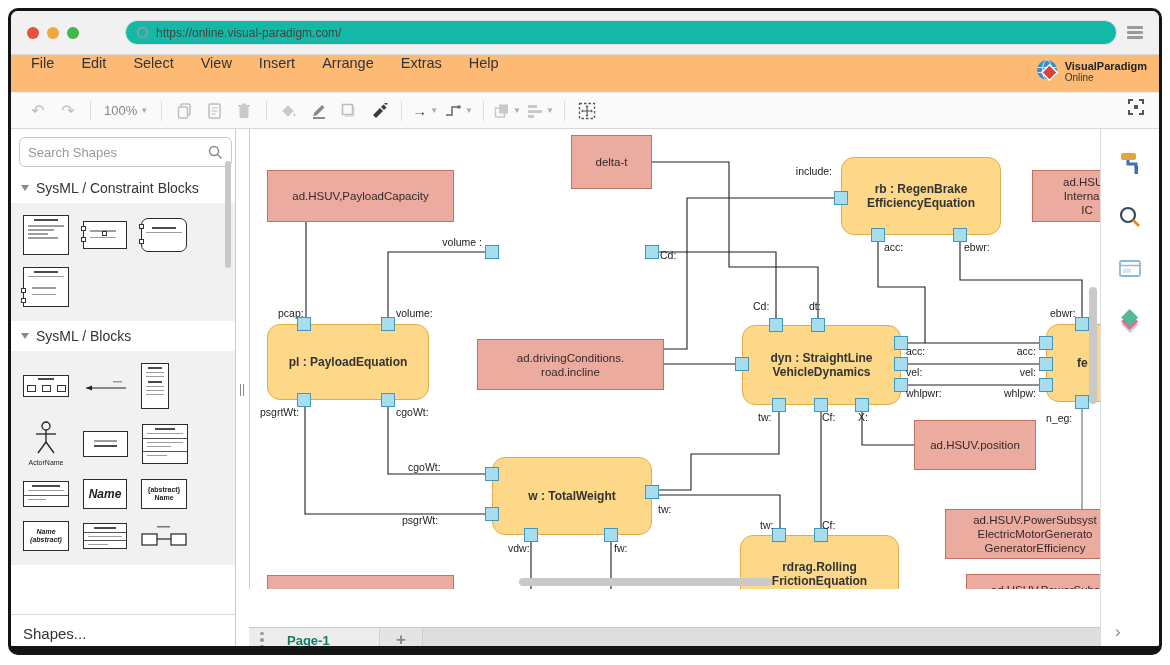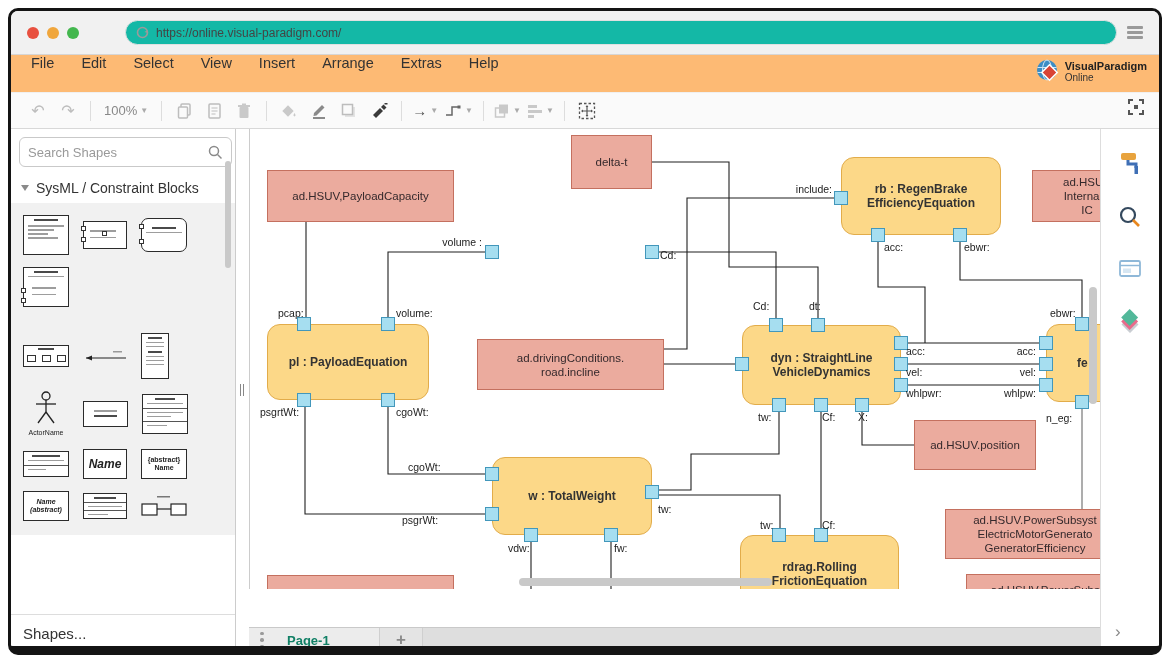--- a/index.html
+++ b/index.html
@@ -271,20 +271,24 @@
           <div class="thumb" style="width:46px;height:40px">
             <div class="tt"></div>
               <div class="tl"></div>
             <div class="msq" style="left:-3px;top:20px"></div>
               <div class="msq" style="left:-3px;top:30px"></div>
             <div class="tl" style="margin:10px 12px 0 8px"></div>
               <div class="tl" style="margin:5px 12px 0 8px"></div>
           </div>
         </div>
 
+        <div class="sechead">
+          <span class="tri"></span>
+          <span>SysML / Blocks</span>
+        </div>
         <div class="secbody">
           <div class="thumb" style="width:46px;height:22px">
             <div class="tt" style="margin:2px 14px 0 14px"></div>
             <div class="msq" style="left:3px;top:9px;width:9px;height:7px"></div>
               <div class="msq" style="left:18px;top:9px;width:9px;height:7px"></div>
               <div class="msq" style="left:33px;top:9px;width:9px;height:7px"></div>
           </div>
           <div style="width:44px;height:20px;display:flex;align-items:center">
             <svg width="44" height="14" viewBox="0 0 44 14">
                 <line x1="3" y1="9" x2="43" y2="9" stroke="#222" stroke-width="1.2"></line>
@@ -449,21 +453,21 @@
         <div class="port" style="left:354px;top:399px"></div>
         <div class="port" style="left:522px;top:399px"></div>
         <div class="port" style="left:564px;top:399px"></div>
 
         <div class="dlabel r" style="left:170px;top:107px;width:62px">volume :</div>
         <div class="dlabel" style="left:410px;top:120px">Cd:</div>
         <div class="dlabel" style="left:28px;top:178px">pcap:</div>
         <div class="dlabel" style="left:146px;top:178px">volume:</div>
         <div class="dlabel" style="left:10px;top:277px">psgrtWt:</div>
         <div class="dlabel" style="left:146px;top:277px">cgoWt:</div>
-        <div class="dlabel r" style="left:532px;top:54px;width:50px">include:</div>
+        <div class="dlabel r" style="left:532px;top:36px;width:50px">include:</div>
         <div class="dlabel" style="left:634px;top:112px">acc:</div>
         <div class="dlabel" style="left:714px;top:112px">ebwr:</div>
         <div class="dlabel" style="left:503px;top:171px">Cd:</div>
         <div class="dlabel" style="left:559px;top:171px">dt:</div>
         <div class="dlabel" style="left:656px;top:216px">acc:</div>
         <div class="dlabel" style="left:656px;top:237px">vel:</div>
         <div class="dlabel" style="left:656px;top:258px">whlpwr:</div>
         <div class="dlabel r" style="left:740px;top:216px;width:46px">acc:</div>
         <div class="dlabel r" style="left:740px;top:237px;width:46px">vel:</div>
         <div class="dlabel r" style="left:732px;top:258px;width:54px">whlpw:</div>

